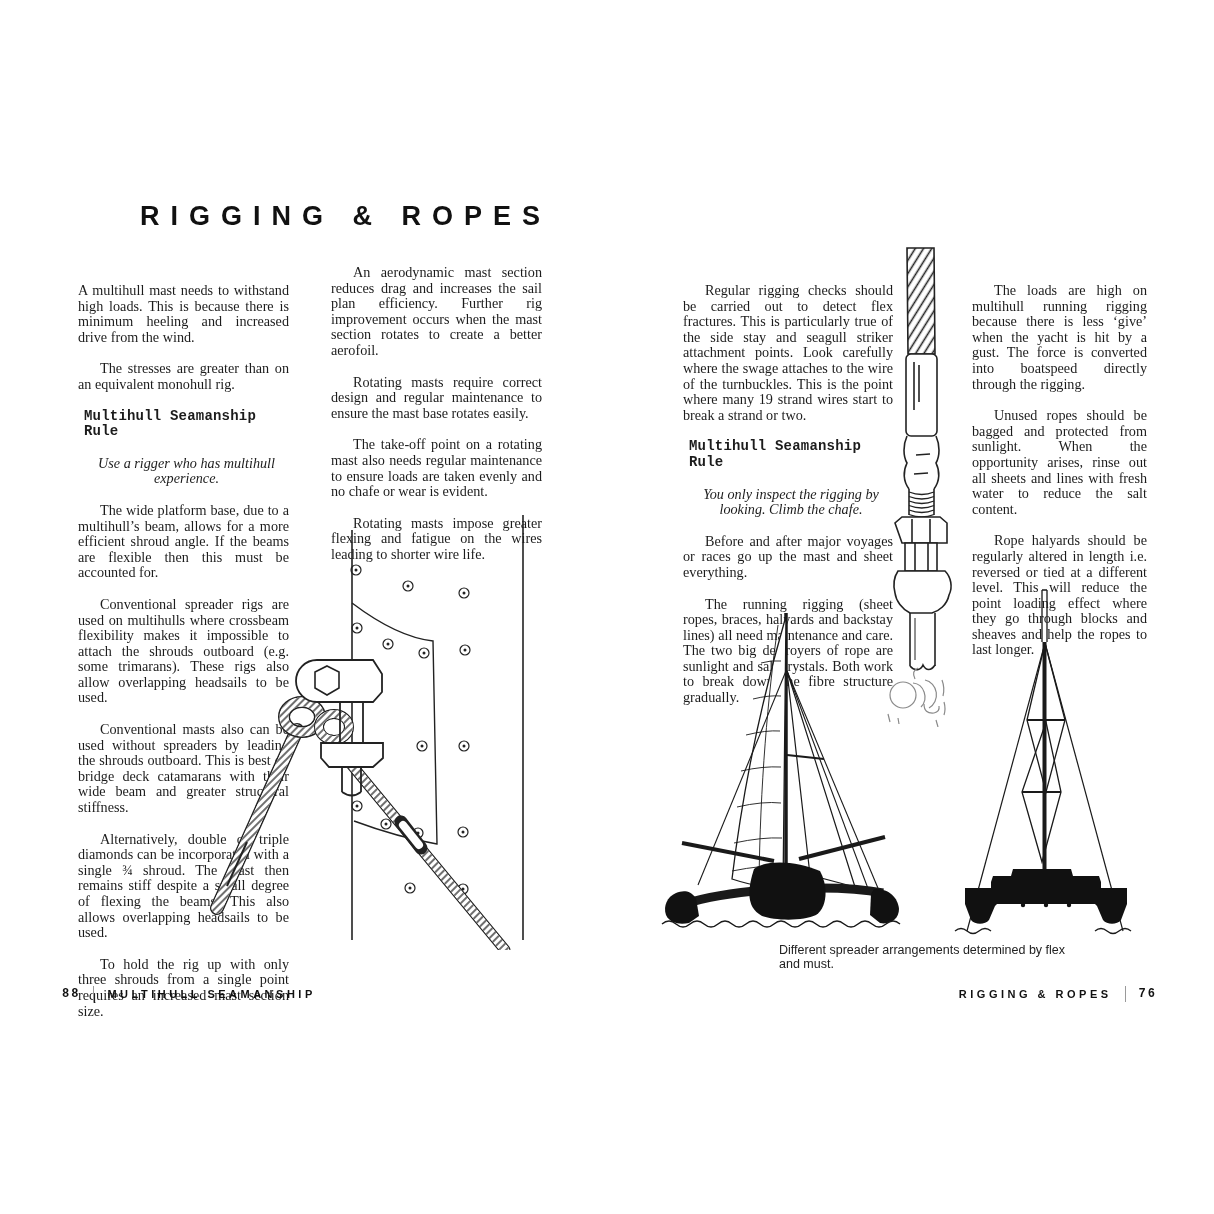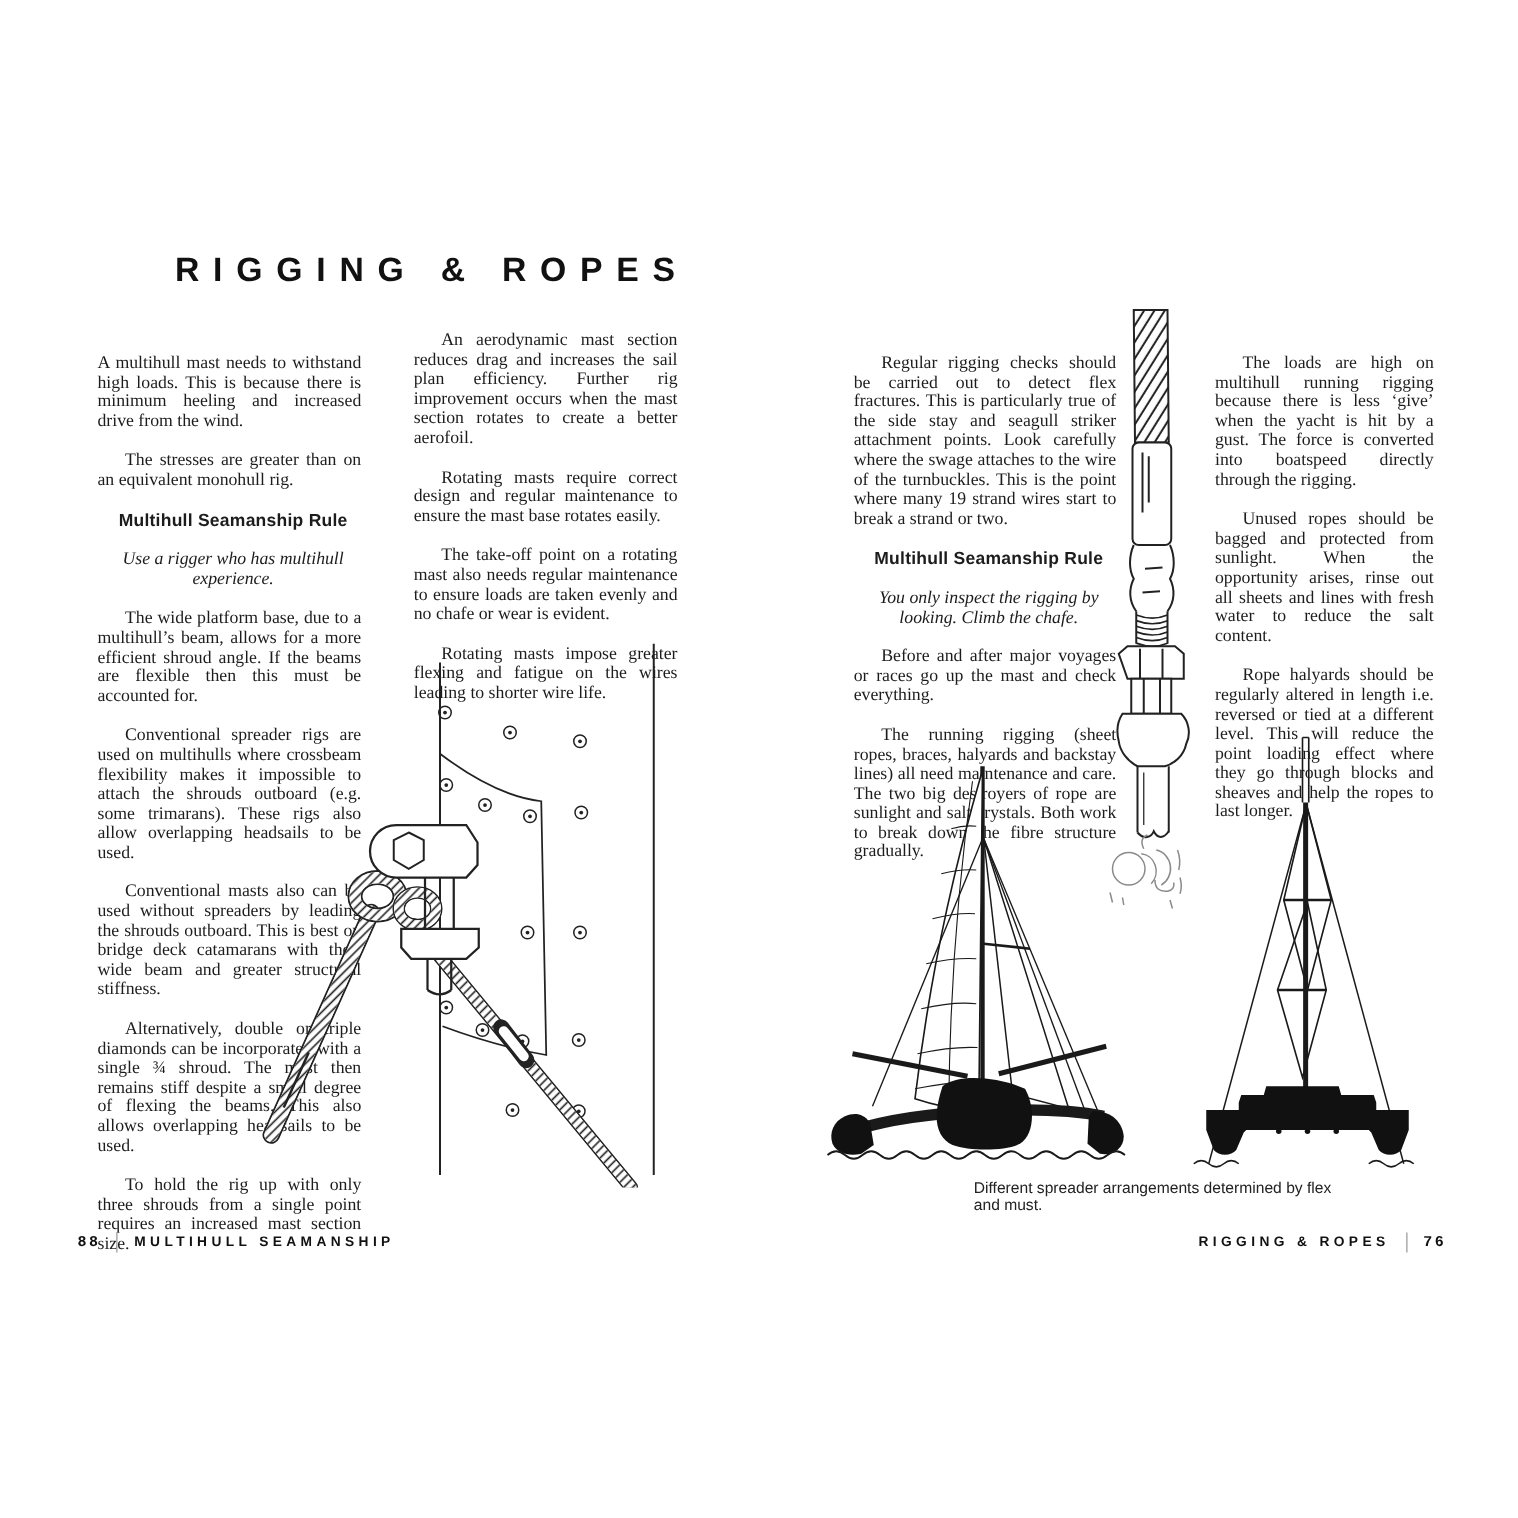--- a/index.html
+++ b/index.html
@@ -11,23 +11,23 @@
     position:absolute; left:140px; top:201px; margin:0;
     font-family:"Liberation Sans", sans-serif; font-weight:800;
     font-size:27px; letter-spacing:11px; color:#111; white-space:nowrap;
   }
   .col {
     position:absolute; text-align:justify; font-size:14.2px; line-height:15.6px;
   }
   .col p { margin:16px; }
   .col p.ind { text-indent:22px; }
   .rule-head {
-    font-family:Liberation Sans, sans-serif; font-weight:bold;
+    font-family:Liberation Mono, monospace; font-weight:bold;
     font-size:14px; margin-left:22px !important; margin-top:13px !important;
-    text-align:center; letter-spacing:0.2px;
+    text-align:left; letter-spacing:0.2px;
   }
   .rule-text {
     font-style:italic; margin-left:22px !important; margin-bottom:13px !important;
     text-align:center;
   }
   .col-l1 { left:62px;  top:267px; width:243px; }
   .col-l2 { left:315px; top:249px; width:243px; }
   .col-r1 { left:667px; top:267px; width:242px; }
   .col-r2 { left:956px; top:267px; width:207px; }
   .illus { position:absolute; }
@@ -70,21 +70,21 @@
     <p class="ind">An aerodynamic mast section reduces drag and increases the sail plan efficiency. Further rig improvement occurs when the mast section rotates to create a better aerofoil.</p>
     <p class="ind">Rotating masts require correct design and regular maintenance to ensure the mast base rotates easily.</p>
     <p class="ind">The take-off point on a rotating mast also needs regular maintenance to ensure loads are taken evenly and no chafe or wear is evident.</p>
     <p class="ind">Rotating masts impose greater flexing and fatigue on the wires leading to shorter wire life.</p>
   </div>
 
   <div class="col col-r1">
     <p class="ind">Regular rigging checks should be carried out to detect flex fractures. This is particularly true of the side stay and seagull striker attachment points. Look carefully where the swage attaches to the wire of the turnbuckles. This is the point where many 19 strand wires start to break a strand or two.</p>
     <p class="rule-head">Multihull Seamanship Rule</p>
     <p class="rule-text">You only inspect the rigging by looking. Climb the chafe.</p>
-    <p class="ind">Before and after major voyages or races go up the mast and check everything.</p>
+    <p class="ind">Before and after major voyages or races go up the mast and sheet everything.</p>
     <p class="ind">The running rigging (sheet ropes, braces, halyards and backstay lines) all need maintenance and care. The two big destroyers of rope are sunlight and salt crystals. Both work to break down the fibre structure gradually.</p>
   </div>
 
   <div class="col col-r2">
     <p class="ind">The loads are high on multihull running rigging because there is less ‘give’ when the yacht is hit by a gust. The force is converted into boatspeed directly through the rigging.</p>
     <p class="ind">Unused ropes should be bagged and protected from sunlight. When the opportunity arises, rinse out all sheets and lines with fresh water to reduce the salt content.</p>
     <p class="ind">Rope halyards should be regularly altered in length i.e. reversed or tied at a different level. This will reduce the point loading effect where they go through blocks and sheaves and help the ropes to last longer.</p>
   </div>
 
   <svg class="illus" style="left:205px; top:500px;" width="335" height="450" viewBox="0 0 335 450">

